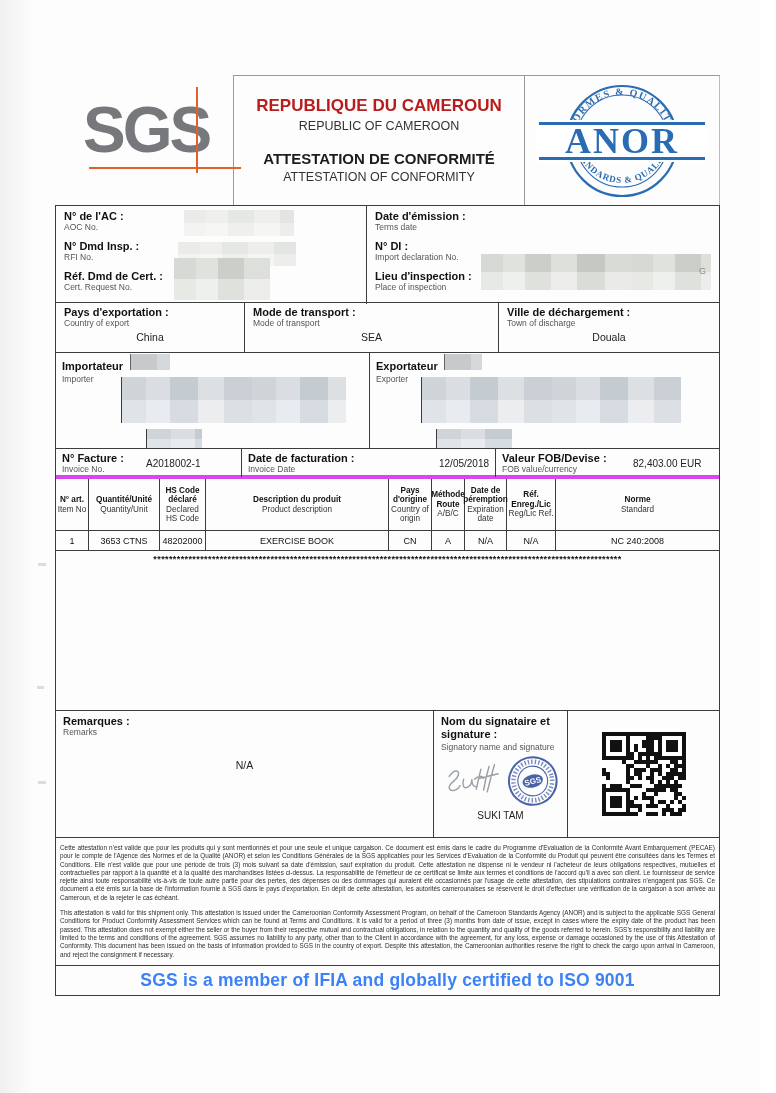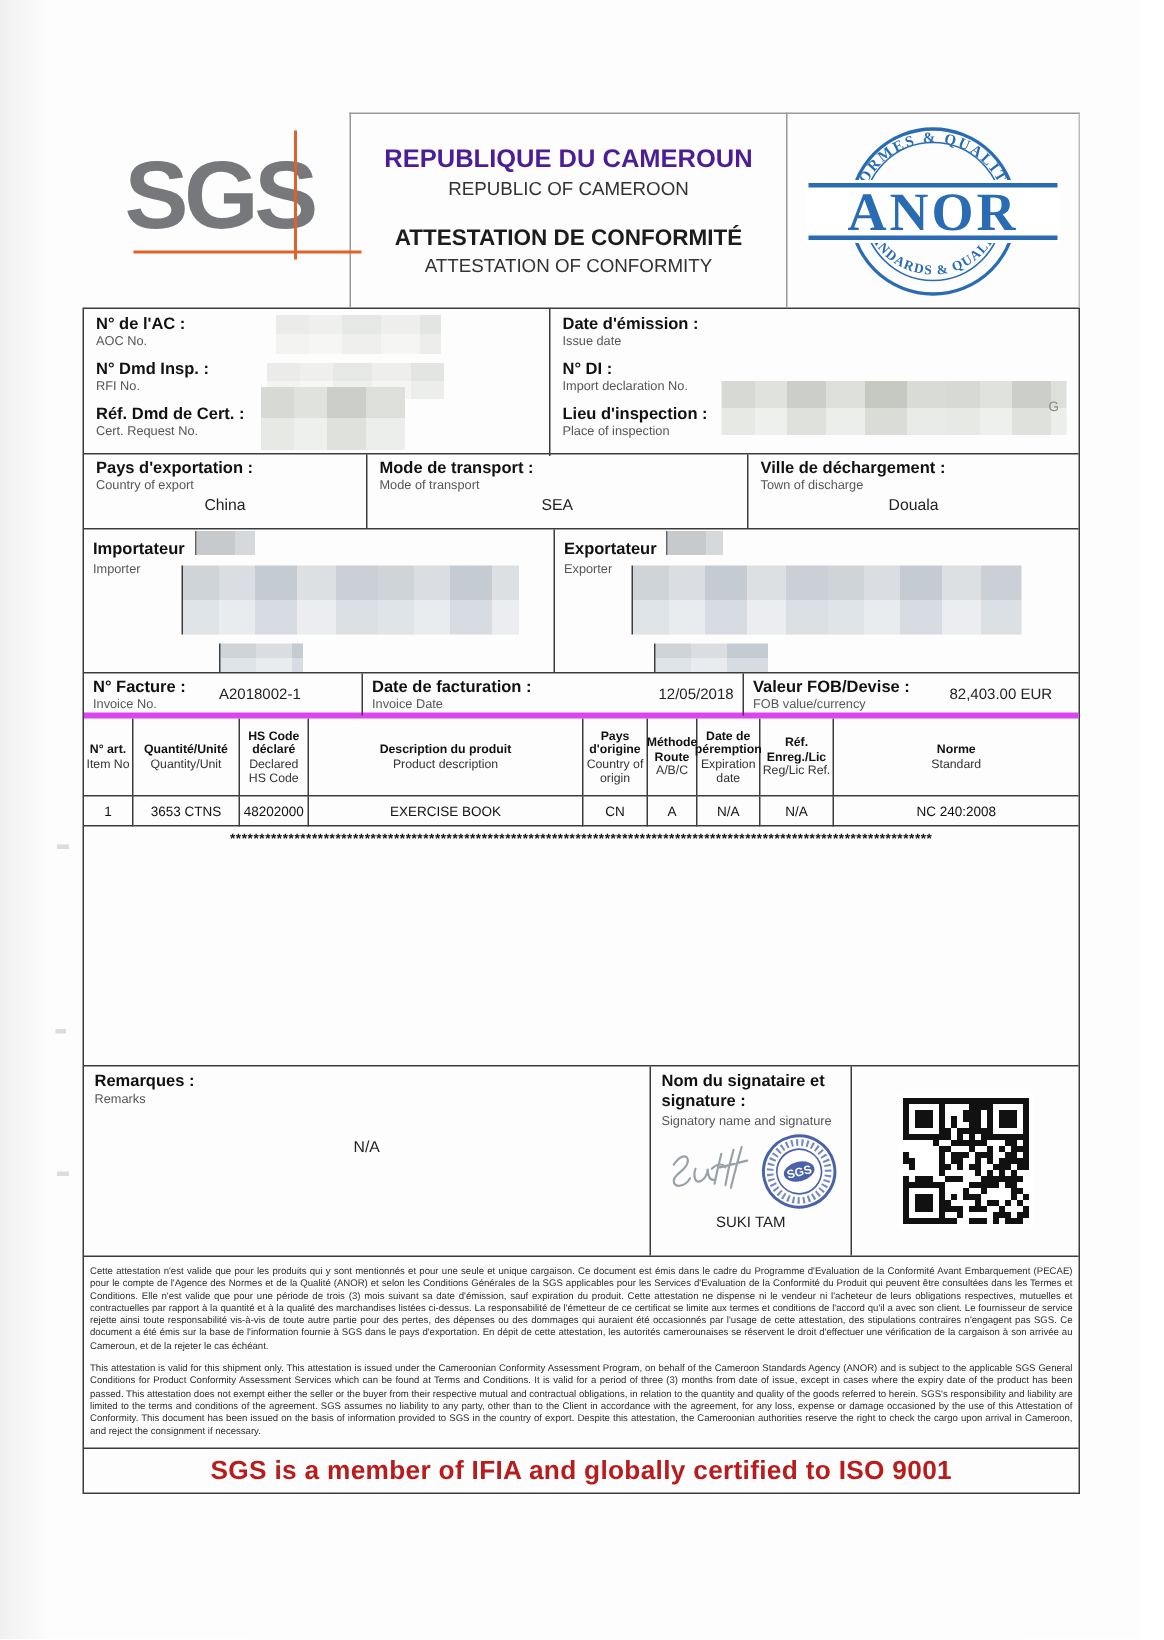--- a/index.html
+++ b/index.html
@@ -13,21 +13,21 @@
   .doc { position:absolute; left:55px; top:75px; width:665px; color:#111; }
 
   
   .header { display:grid; grid-template-columns:178px 292px 195px; height:130px; }
   .sgs-cell { position:relative; }
   .sgs-text { position:absolute; left:28px; top:18px; font-size:64px; font-weight:bold;
               letter-spacing:-3px; color:#77787b; font-family:"Liberation Sans",sans-serif; }
   .sgs-vline { position:absolute; left:141px; top:12px; width:2px; height:86px; background:#e0622a; }
   .sgs-hline { position:absolute; left:34px; top:92px; width:152px; height:2px; background:#e0622a; }
   .title-box { border:1px solid #9a9a9a; border-bottom:none; text-align:center; padding-top:20px; }
-  .t-fr1 { font-size:17px; font-weight:bold; color:#4c1d95; }
+  .t-fr1 { font-size:17px; font-weight:bold; color:#b91c1c; }
   .t-en1 { font-size:12.5px; color:#333; margin-top:3px; }
   .t-fr2 { font-size:15px; font-weight:bold; color:#1c1c1c; margin-top:17px; }
   .t-en2 { font-size:12.5px; color:#333; margin-top:3px; }
   .anor-cell { border-top:1px solid #9a9a9a; border-right:1px solid #bbb;
                display:flex; align-items:center; justify-content:center; }
 
   
   .mtable { border:1px solid #3c3c3c; }
   .lf { font-size:11px; font-weight:bold; color:#111; }
   .le { font-size:8.5px; color:#555; margin-top:0; }
@@ -84,21 +84,21 @@
         background:#fff; padding:3px; }
   #qr i { display:block; }
   #qr i.d { background:#111; }
 
   .legal { padding:6px 4px 4px; border-bottom:1px solid #3c3c3c; }
   .legal p { font-size:6.4px; line-height:8.3px; text-align:justify; color:#2e2e2e;
              margin-bottom:7px; }
   .legal p:last-child { margin-bottom:2px; }
 
   .banner { height:29px; display:flex; align-items:center; justify-content:center;
-            font-size:17.5px; font-weight:bold; color:#b91c1c; letter-spacing:0.2px; }
+            font-size:17.5px; font-weight:bold; color:#3b82f6; letter-spacing:0.2px; }
 
   
   .mosaic { position:absolute;
     background:
       linear-gradient(0deg, rgba(255,255,255,0.25) 0 50%, rgba(0,0,0,0.04) 50% 100%),
       repeating-linear-gradient(90deg, #dfe2dd 0 22px, #e9ebe7 22px 44px, #d4d7d1 44px 70px,
         #e6e8e4 70px 96px, #cdd1ca 96px 124px, #e2e4e0 124px 150px); }
   .mosaic.blue { background:
       linear-gradient(0deg, rgba(255,255,255,0.2) 0 50%, rgba(0,0,0,0.04) 50% 100%),
       repeating-linear-gradient(90deg, #d7dde2 0 24px, #e3e7eb 24px 48px, #ccd3da 48px 76px,
@@ -166,21 +166,21 @@
             <div class="le">RFI No.</div>
           </div>
           <div class="frow">
             <div class="lf">Réf. Dmd de Cert. :</div>
             <div class="le">Cert. Request No.</div>
           </div>
         </div>
         <div class="colR">
           <div class="frow">
             <div class="lf">Date d'émission :</div>
-            <div class="le">Issue date</div>
+            <div class="le">Terms date</div>
           </div>
           <div class="frow">
             <div class="lf">N° DI :</div>
             <div class="le">Import declaration No.</div>
           </div>
           <div class="frow">
             <div class="lf">Lieu d'inspection :</div>
             <div class="le">Place of inspection</div>
           </div>
         </div>

